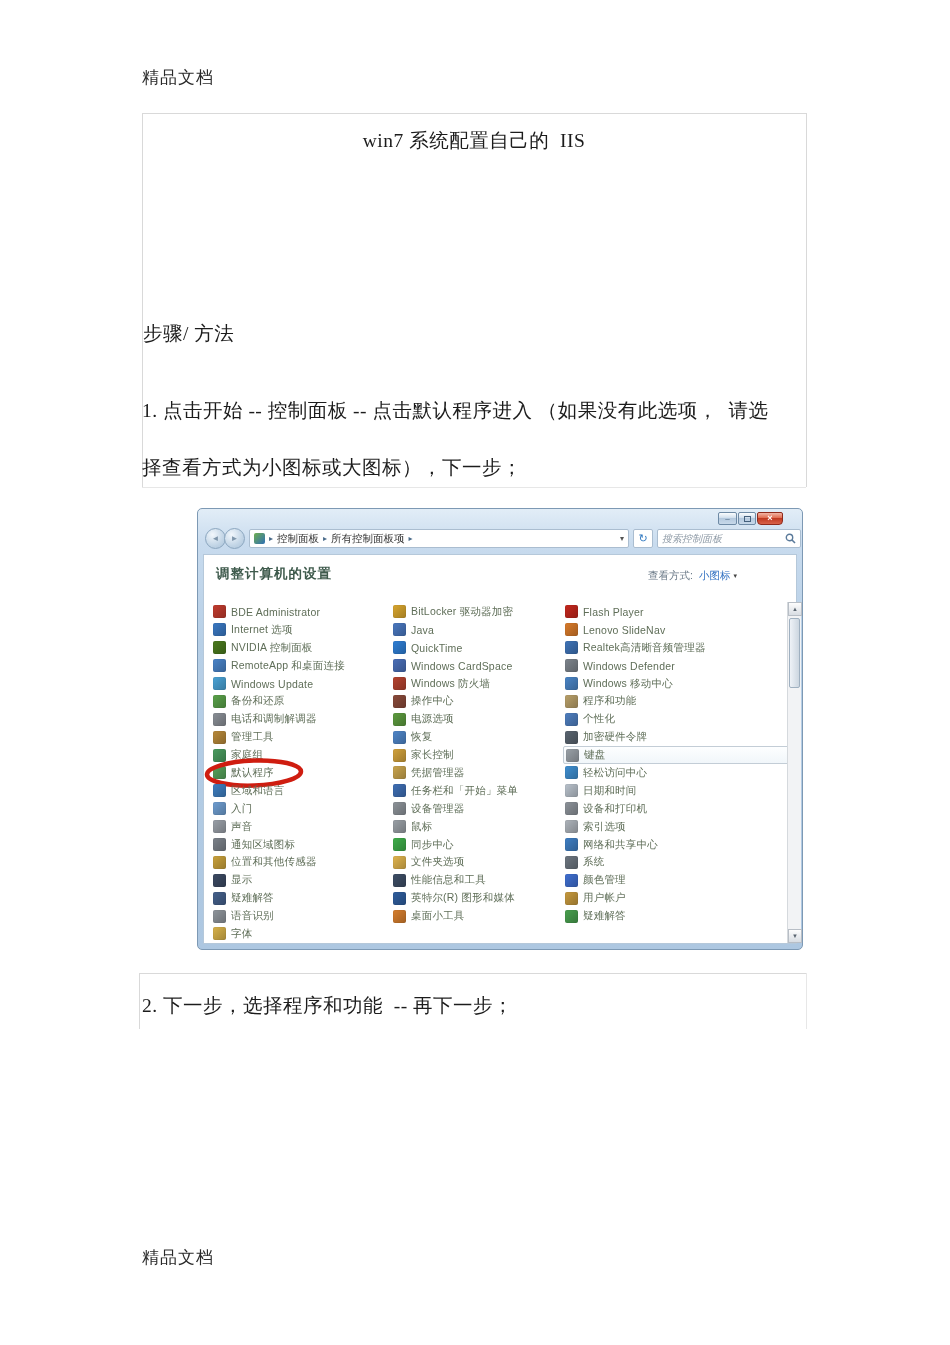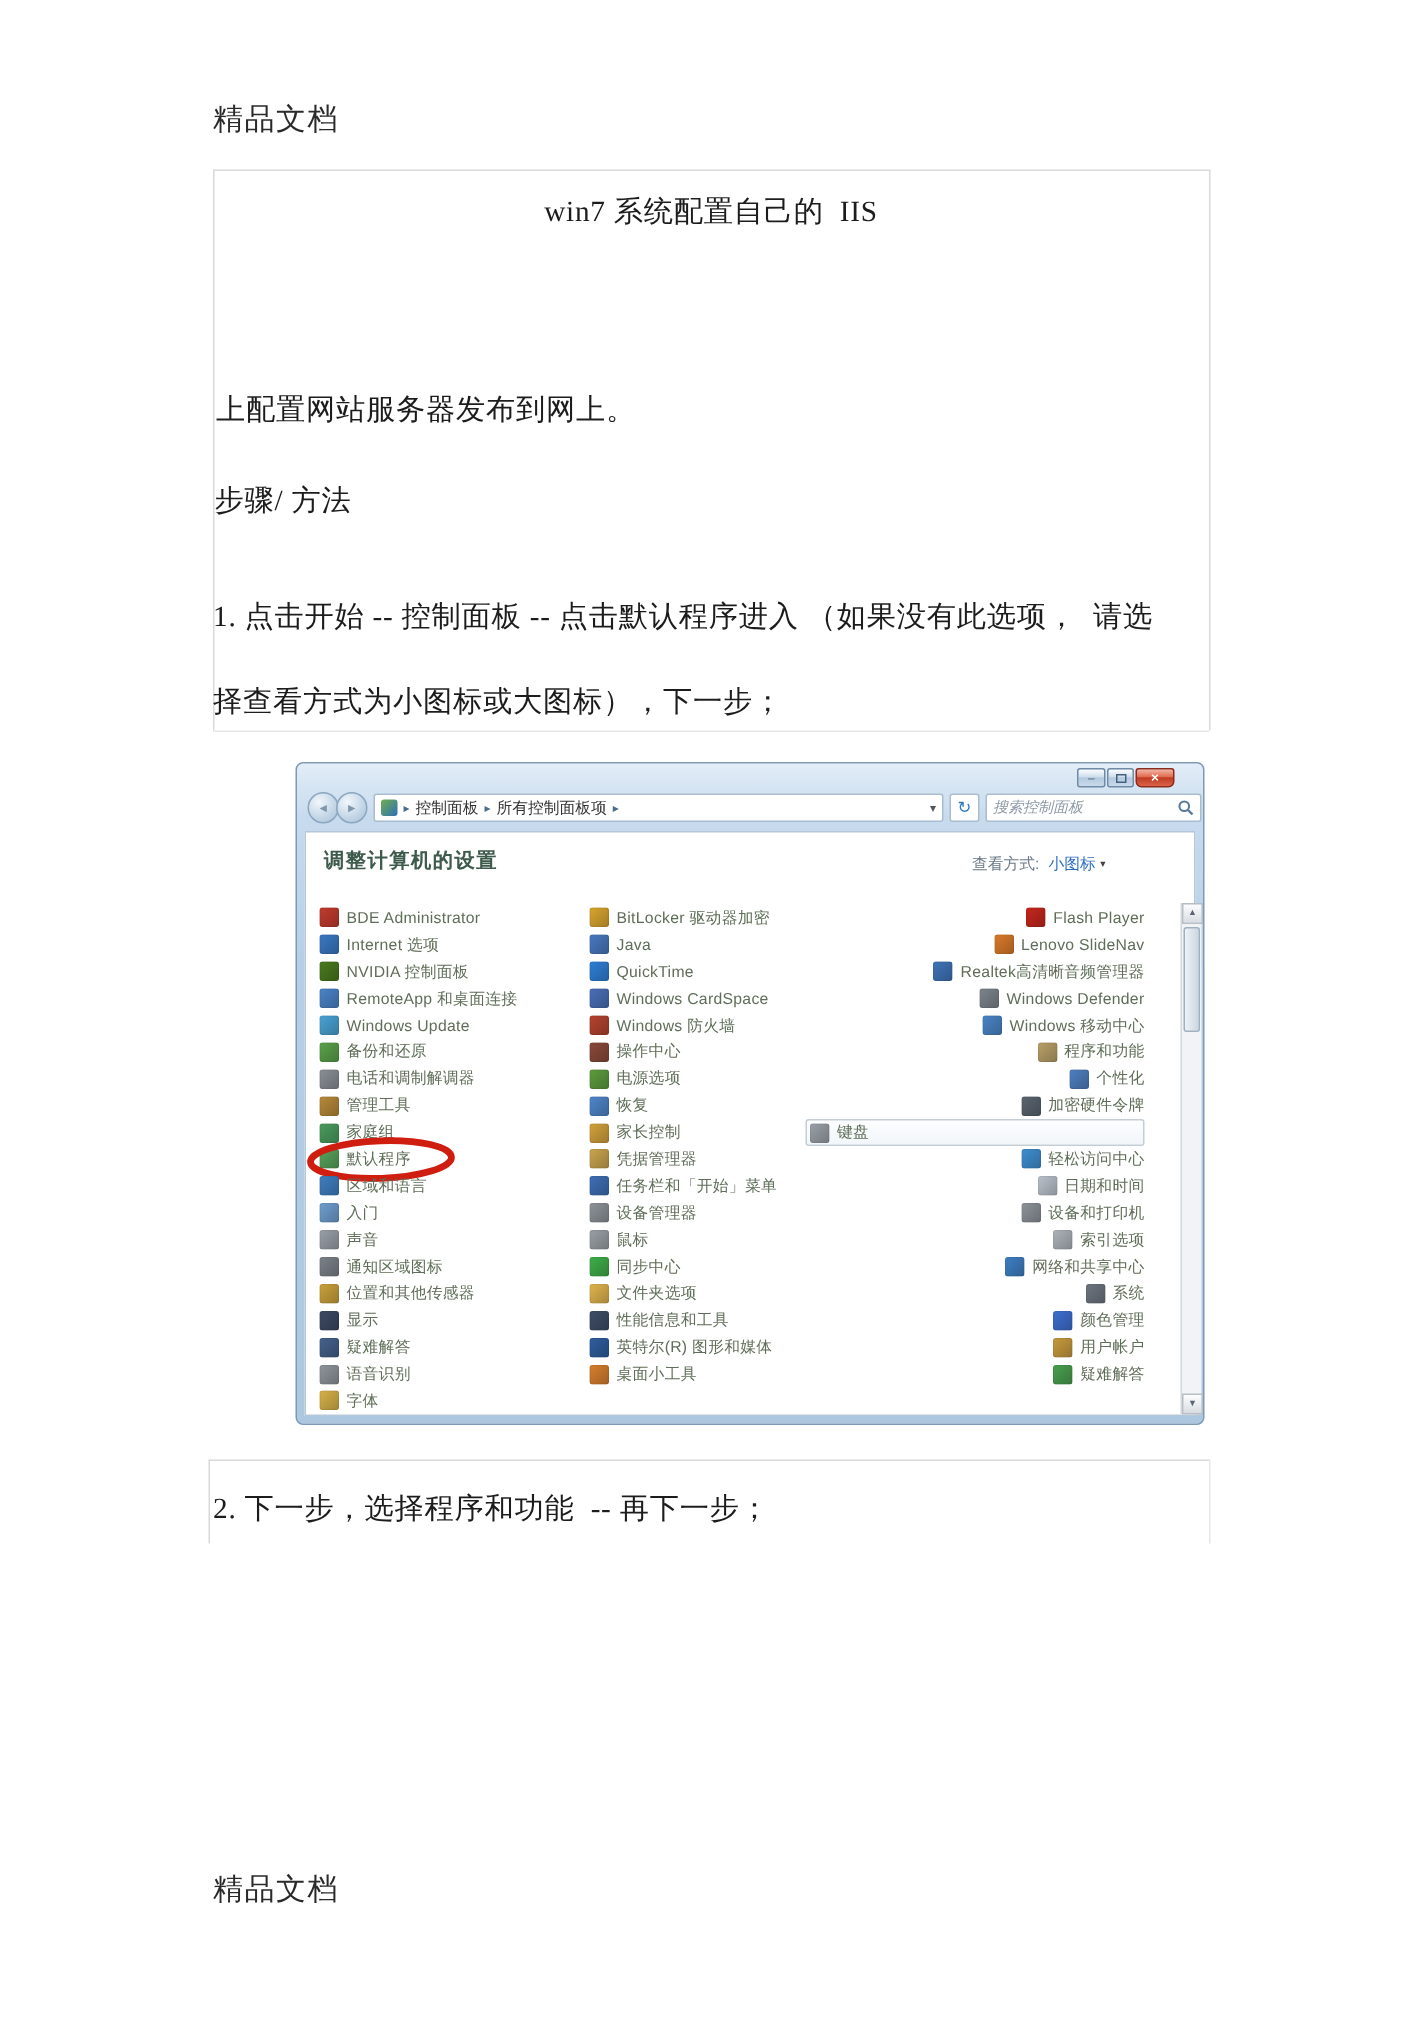--- a/index.html
+++ b/index.html
@@ -2,21 +2,21 @@
 <html><head>
 <meta charset="utf-8">
 <style>
   * { margin:0; padding:0; box-sizing:border-box; }
   html,body { background:#ffffff; }
   .page {
     position:relative; width:950px; height:1345px; background:#ffffff;
     font-family:"Liberation Serif", serif; color:#1f1f1f; overflow:hidden;
   }
   .doc-text { position:absolute; white-space:pre; font-size:19.5px; letter-spacing:0.5px; color:#1c1c1c; }
-  .small-label { position:absolute; font-size:20px; color:#2a2a2a; letter-spacing:1px; }
+  .small-label { position:absolute; font-size:17px; color:#2a2a2a; letter-spacing:1px; }
   .bline { position:absolute; background:#d9d9d9; }
 
   
   .shot { position:absolute; left:197px; top:508px; width:606px; height:442px;
           font-family:"Liberation Sans", sans-serif; }
   .win { position:absolute; inset:0; border:1px solid #7d99b4; border-radius:5px;
          background:linear-gradient(180deg,#e2edf7 0%, #c8dbee 8%, #b7cfe6 30%, #adc7e1 100%); }
   .win-btn { position:absolute; top:4px; height:13px; border:1px solid #6e8aa5; border-radius:2px;
              background:linear-gradient(180deg,#fbfdfe,#cfdeed 45%,#b4c9de 50%,#c8d9ea);
              display:flex; align-items:center; justify-content:center;
@@ -57,21 +57,21 @@
   .cp-heading { position:absolute; left:12px; top:10px; font-size:13.5px; font-weight:bold;
              color:#3e5a4c; letter-spacing:1px; }
   .view-mode { position:absolute; left:444px; top:14px; display:flex; gap:6px; align-items:center; font-size:10.5px; }
   .view-label { color:#6b7a88;text-align:right; }
   .view-value { color:#2f6fc1; display:flex; gap:3px; align-items:center; }
   .view-value .chev { color:#444; font-size:7px; }
 
   .cp-col { position:absolute; top:48px; display:flex; flex-direction:column; }
   .cp-col.c1 { left:7px;  width:176px; }
   .cp-col.c2 { left:187px; width:172px; }
-  .cp-col.c3 { left:359px; width:200px;align-items:flex-end; }
+  .cp-col.c3 { left:359px; width:200px; }
   .cp-item { height:17.9px; display:flex; align-items:center; gap:5px; position:relative; padding-left:2px; }
   .cp-item.highlighted { width:226px; border:1px solid #c3cdd6; border-radius:2px;
              background:linear-gradient(180deg,#fdfeff,#f1f6fa); }
   .cp-icon { width:13px; height:13px; border-radius:2px; flex:0 0 auto;
              box-shadow:inset 0 0 1px rgba(0,0,0,.35); }
   .cp-label { font-size:10.5px; color:#5f6e58; white-space:nowrap; letter-spacing:0.2px; }
   .circle-svg { position:absolute; left:-7px; top:-6px; width:102px; height:30px; overflow:visible;
              transform:rotate(-2deg); pointer-events:none; }
 
   .scrollbar { position:absolute; left:583px; top:47px; width:14px; height:341px;
@@ -93,21 +93,20 @@
 
   <div class="bline" style="left:142px; top:113px; width:664px; height:1px;"></div>
   <div class="bline" style="left:142px; top:113px; width:1px; height:374px;"></div>
   <div class="bline" style="left:806px; top:113px; width:1px; height:374px;"></div>
   <div class="bline" style="left:142px; top:487px; width:664px; height:1px; background:#e7e7e7;"></div>
   <div class="bline" style="left:139px; top:973px; width:667px; height:1px;"></div>
   <div class="bline" style="left:139px; top:973px; width:1px; height:56px;"></div>
   <div class="bline" style="left:806px; top:973px; width:1px; height:56px; background:#e7e7e7;"></div>
 
   <div class="doc-text" style="left:142px; top:127px; width:664px; text-align:center;">win7 系统配置自己的  IIS</div>
-  <div class="doc-text" style="left:144px; top:259px;">上配置网站服务器发布到网上。</div>
   <div class="doc-text" style="left:143px; top:320px;">步骤/ 方法</div>
   <div class="doc-text" style="left:142px; top:397px;">1. 点击开始 -- 控制面板 -- 点击默认程序进入 （如果没有此选项，  请选</div>
   <div class="doc-text" style="left:142px; top:454px;">择查看方式为小图标或大图标），下一步；</div>
   <div class="doc-text" style="left:142px; top:992px;">2. 下一步，选择程序和功能  -- 再下一步；</div>
   <div class="small-label" style="left:142px; top:1246px;">精品文档</div>
 
   <div class="shot">
     <div class="win"></div>
 
     <div class="win-btn minimize">

